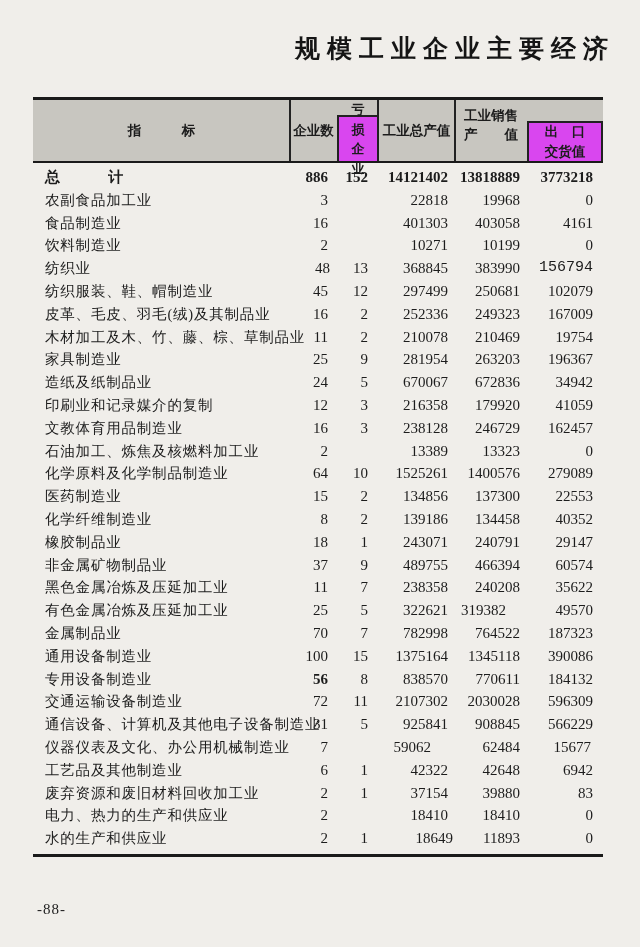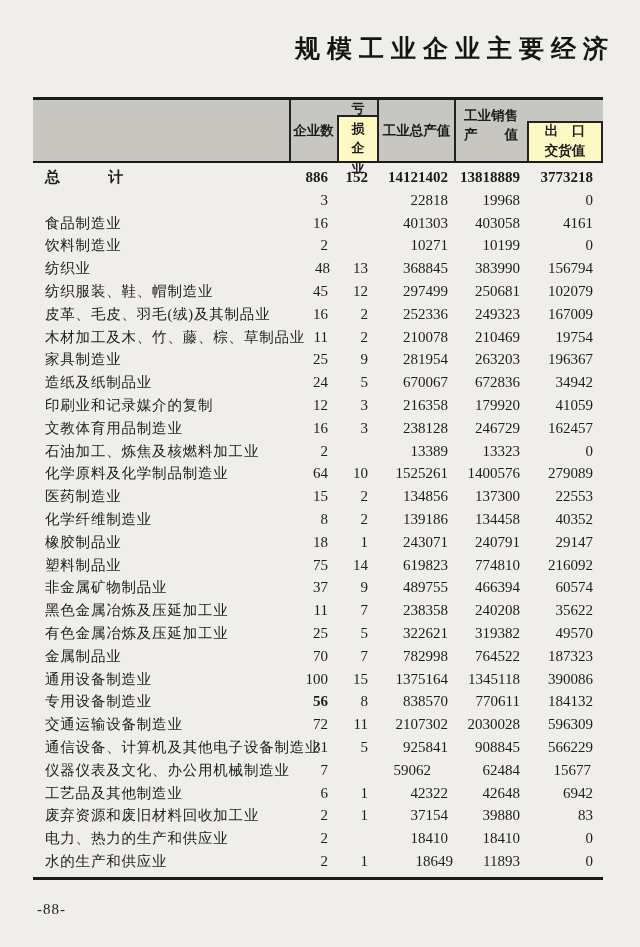--- a/index.html
+++ b/index.html
@@ -26,24 +26,24 @@
   }
   .hcell{position:absolute;display:flex;align-items:center;justify-content:center;text-align:center;white-space:nowrap;}
   .hc-indicator{left:0;top:0;width:257px;height:61px;}
   .hc-ent{left:257px;top:0;width:47px;height:61px;}
   .hc-gross{left:345px;top:0;width:77px;height:61px;}
   .hc-sales{left:422px;top:0;width:72px;height:44px;flex-direction:column;line-height:1.4;justify-content:center;padding-top:4px;}
   .vline{position:absolute;top:0;bottom:0;width:2px;background:#222;}
   .vl-1{left:256px;}.vl-2{left:344px;}.vl-3{left:421px;}
   .subbox{
     position:absolute;box-sizing:border-box;
-    background:#fef9c3;
+    background:#d946ef;
     border:2px solid #222;border-bottom:none;
     display:flex;flex-direction:column;align-items:center;justify-content:center;
-    line-height:1.5;text-align:center;font-family:Liberation Mono, monospace;
+    line-height:1.5;text-align:center;
   }
   .box-loss{left:304px;top:15px;width:42px;height:46px;font-size:13px;}
   .box-export{left:494px;top:21px;width:76px;height:40px;font-size:13.5px;}
   .tbody{
     position:relative;
     border-bottom:3px solid #1a1a1a;
     padding:3px 0 4px 0;
   }
   .trow{position:relative;height:22.8px;line-height:22.8px;white-space:nowrap;}
   .trow .lab{position:absolute;left:12px;font-size:14.5px;letter-spacing:0.8px;}
@@ -55,20 +55,21 @@
     font-size:15px;letter-spacing:1px;color:#222;
   }
 </style>
 </head>
 <body>
 
 <div class="page-title">规模工业企业主要经济</div>
 
 <div class="stat-table">
   <div class="thead">
+    <div class="hcell hc-indicator">指　　　标</div>
     <div class="hcell hc-ent">企业数</div>
     <div class="subbox box-loss">
       <span>亏　损</span>
       <span>企　业</span>
     </div>
     <div class="hcell hc-gross">工业总产值</div>
     <div class="hcell hc-sales">
       <span>工业销售</span>
       <span>产　　值</span>
     </div>
@@ -83,20 +84,21 @@
   <div class="tbody">
       <div class="trow total">
         <span class="lab">总　　　计</span>
         <span class="val" style="right: 275px;">886</span>
         <span class="val" style="right: 235px;">152</span>
         <span class="val" style="right: 155px;">14121402</span>
         <span class="val" style="right: 83px;">13818889</span>
         <span class="val" style="right: 10px;">3773218</span>
       </div>
       <div class="trow">
+        <span class="lab">农副食品加工业</span>
         <span class="val" style="right: 275px;">3</span>
         <span class="val" style="right: 235px;"></span>
         <span class="val" style="right: 155px;">22818</span>
         <span class="val" style="right: 83px;">19968</span>
         <span class="val" style="right: 10px;">0</span>
       </div>
       <div class="trow">
         <span class="lab">食品制造业</span>
         <span class="val" style="right: 275px;">16</span>
         <span class="val" style="right: 235px;"></span>
@@ -111,21 +113,21 @@
         <span class="val" style="right: 155px;">10271</span>
         <span class="val" style="right: 83px;">10199</span>
         <span class="val" style="right: 10px;">0</span>
       </div>
       <div class="trow">
         <span class="lab">纺织业</span>
         <span class="val" style="right: 273px;">48</span>
         <span class="val" style="right: 235px;">13</span>
         <span class="val" style="right: 155px;">368845</span>
         <span class="val" style="right: 83px;">383990</span>
-        <span class="val" style="right: 10px;">156794</span>
+        <span class="val" style="right: 10px; font-family: Liberation Mono, monospace;">156794</span>
       </div>
       <div class="trow">
         <span class="lab">纺织服装、鞋、帽制造业</span>
         <span class="val" style="right: 275px;">45</span>
         <span class="val" style="right: 235px;">12</span>
         <span class="val" style="right: 155px;">297499</span>
         <span class="val" style="right: 83px;">250681</span>
         <span class="val" style="right: 10px;">102079</span>
       </div>
       <div class="trow">
@@ -210,49 +212,41 @@
       </div>
       <div class="trow">
         <span class="lab">橡胶制品业</span>
         <span class="val" style="right: 275px;">18</span>
         <span class="val" style="right: 235px;">1</span>
         <span class="val" style="right: 155px;">243071</span>
         <span class="val" style="right: 83px;">240791</span>
         <span class="val" style="right: 10px;">29147</span>
       </div>
       <div class="trow">
-        <span class="lab">塑料制品业</span>
-        <span class="val" style="right: 275px;">75</span>
-        <span class="val" style="right: 235px;">14</span>
-        <span class="val" style="right: 155px;">619823</span>
-        <span class="val" style="right: 83px;">774810</span>
-        <span class="val" style="right: 10px;">216092</span>
-      </div>
-      <div class="trow">
         <span class="lab">非金属矿物制品业</span>
         <span class="val" style="right: 275px;">37</span>
         <span class="val" style="right: 235px;">9</span>
         <span class="val" style="right: 155px;">489755</span>
         <span class="val" style="right: 83px;">466394</span>
         <span class="val" style="right: 10px;">60574</span>
       </div>
       <div class="trow">
         <span class="lab">黑色金属冶炼及压延加工业</span>
         <span class="val" style="right: 275px;">11</span>
         <span class="val" style="right: 235px;">7</span>
         <span class="val" style="right: 155px;">238358</span>
         <span class="val" style="right: 83px;">240208</span>
         <span class="val" style="right: 10px;">35622</span>
       </div>
       <div class="trow">
         <span class="lab">有色金属冶炼及压延加工业</span>
         <span class="val" style="right: 275px;">25</span>
         <span class="val" style="right: 235px;">5</span>
         <span class="val" style="right: 155px;">322621</span>
-        <span class="val" style="right: 83px; text-align: right;">319382</span>
+        <span class="val" style="right: 97px; text-align: right;">319382</span>
         <span class="val" style="right: 10px;">49570</span>
       </div>
       <div class="trow">
         <span class="lab">金属制品业</span>
         <span class="val" style="right: 275px;">70</span>
         <span class="val" style="right: 235px;">7</span>
         <span class="val" style="right: 155px;">782998</span>
         <span class="val" style="right: 83px;">764522</span>
         <span class="val" style="right: 10px;">187323</span>
       </div>

